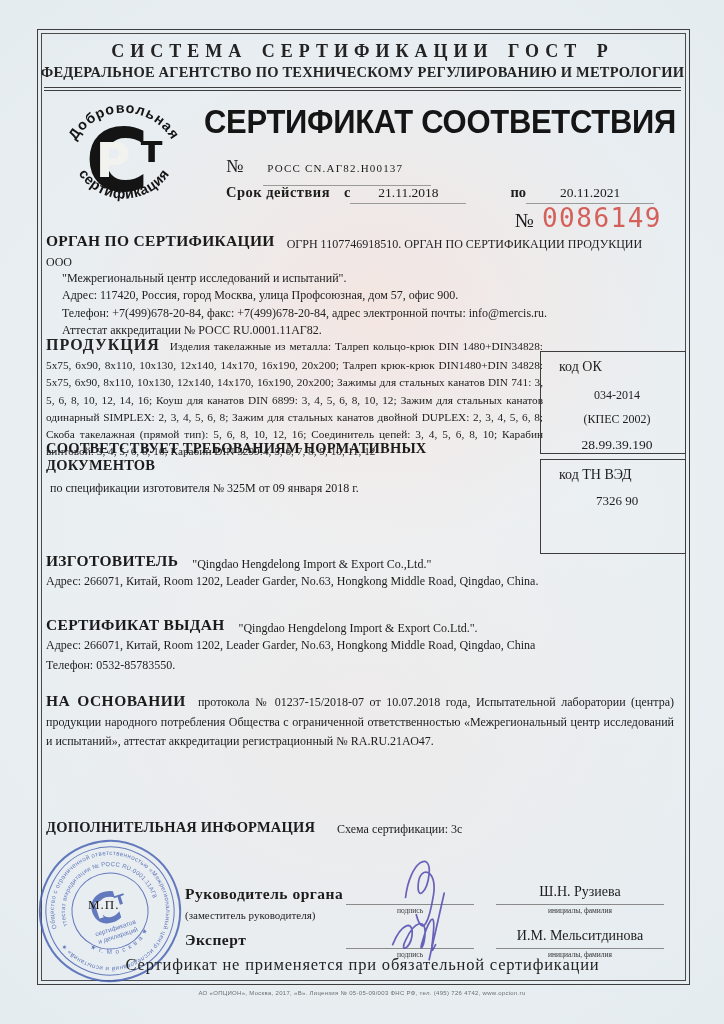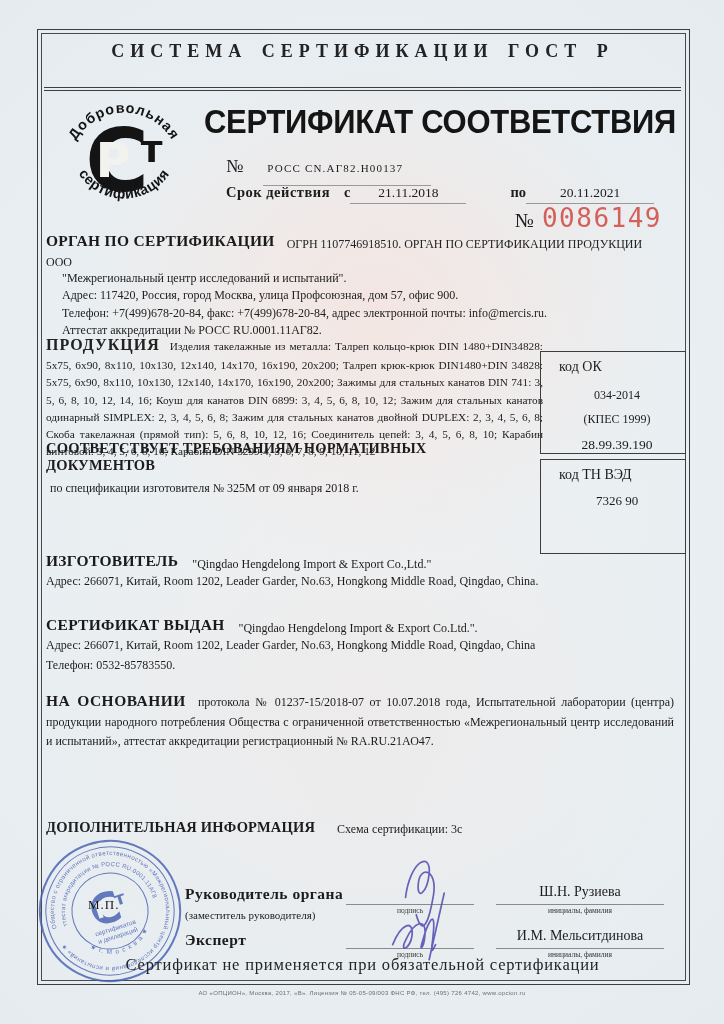--- a/index.html
+++ b/index.html
@@ -111,20 +111,21 @@
 <body>
 
 <div class="page">
 
   <div class="frame-outer">
     <div class="frame-inner"></div>
   </div>
   <div class="header-divider"></div>
 
   <div class="hdr-system">СИСТЕМА СЕРТИФИКАЦИИ ГОСТ Р</div>
+  <div class="hdr-agency">ФЕДЕРАЛЬНОЕ АГЕНТСТВО ПО ТЕХНИЧЕСКОМУ РЕГУЛИРОВАНИЮ И МЕТРОЛОГИИ</div>
 
   <svg class="stamp-wrap" style="left:50px; top:96px; width:148px; height:124px;" viewBox="0 0 150 124" xmlns="http://www.w3.org/2000/svg">
     <defs>
       <path id="logoTop" d="M 19,72 A 56,56 0 0 1 131,72"></path>
       <path id="logoBottom" d="M 23,66 A 55,55 0 0 0 127,66"></path>
     </defs>
     <text font-family="Liberation Sans, sans-serif" font-weight="bold" font-size="14.5" fill="#141414" letter-spacing="1">
       <textPath href="#logoTop" startOffset="50%" text-anchor="middle">Добровольная</textPath>
     </text>
     <text font-family="Liberation Sans, sans-serif" font-weight="bold" font-size="14.5" fill="#141414" letter-spacing="0.5">
@@ -162,21 +163,21 @@
   </div>
 
   <div class="prod-sec">
     <span class="prod-head">ПРОДУКЦИЯ</span><span>Изделия такелажные из металла: Талреп кольцо-крюк DIN 1480+DIN34828: 5х75, 6х90, 8х110, 10х130, 12х140, 14х170, 16х190, 20х200; Талреп крюк-крюк DIN1480+DIN 34828: 5х75, 6х90, 8х110, 10х130, 12х140, 14х170, 16х190, 20х200; Зажимы для стальных канатов DIN 741: 3, 5, 6, 8, 10, 12, 14, 16; Коуш для канатов DIN 6899: 3, 4, 5, 6, 8, 10, 12; Зажим для стальных канатов одинарный SIMPLEX: 2, 3, 4, 5, 6, 8; Зажим для стальных канатов двойной DUPLEX: 2, 3, 4, 5, 6, 8; Скоба такелажная (прямой тип): 5, 6, 8, 10, 12, 16; Соединитель цепей: 3, 4, 5, 6, 8, 10; Карабин винтовой: 3, 4, 5, 6, 8, 10; Карабин DIN 5299:4, 5, 6, 7, 8, 9, 10, 11, 12</span>
   </div>
 
   <div class="code-box code-ok">
     <div class="code-label">код ОК</div>
     <div class="code-lines">
       <div>034-2014</div>
-      <div>(КПЕС 1999)</div>
+      <div>(КПЕС 2002)</div>
       <div class="code-val-strong">28.99.39.190</div>
     </div>
   </div>
 
   <div class="comp-sec">
     <div class="comp-head">СООТВЕТСТВУЕТ ТРЕБОВАНИЯМ НОРМАТИВНЫХ ДОКУМЕНТОВ</div>
     <div class="comp-text">по спецификации изготовителя № 325М от 09 января 2018 г.</div>
   </div>
 
   <div class="code-box code-tnved">

